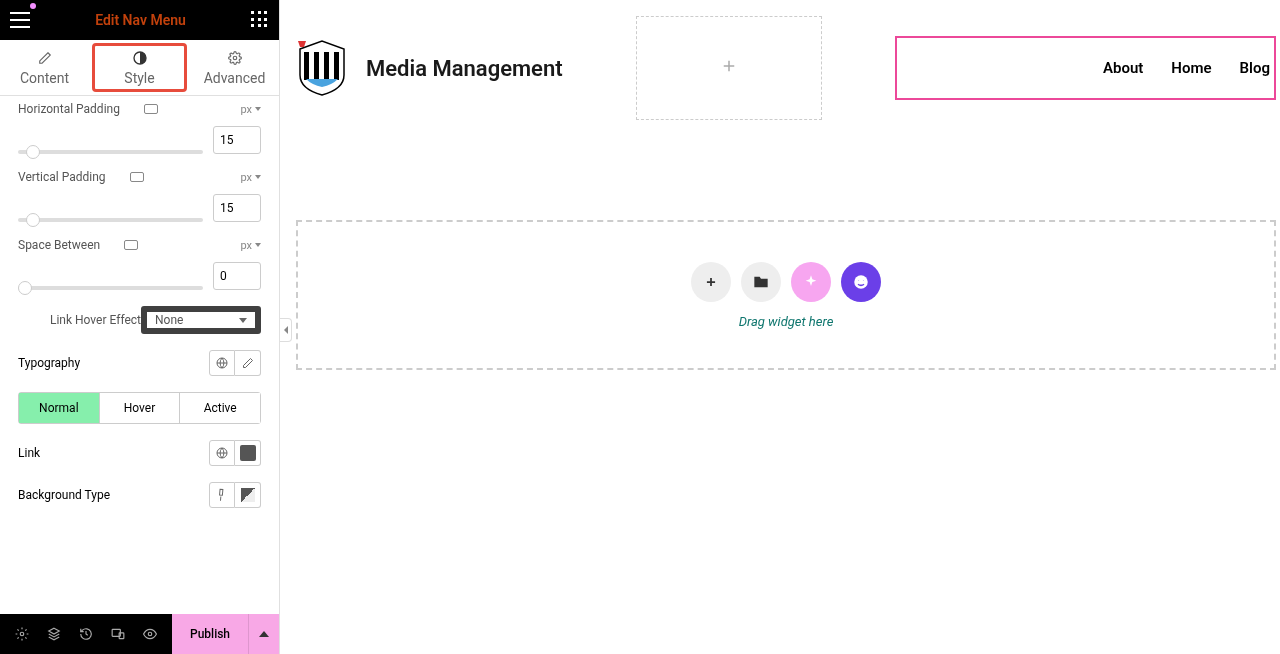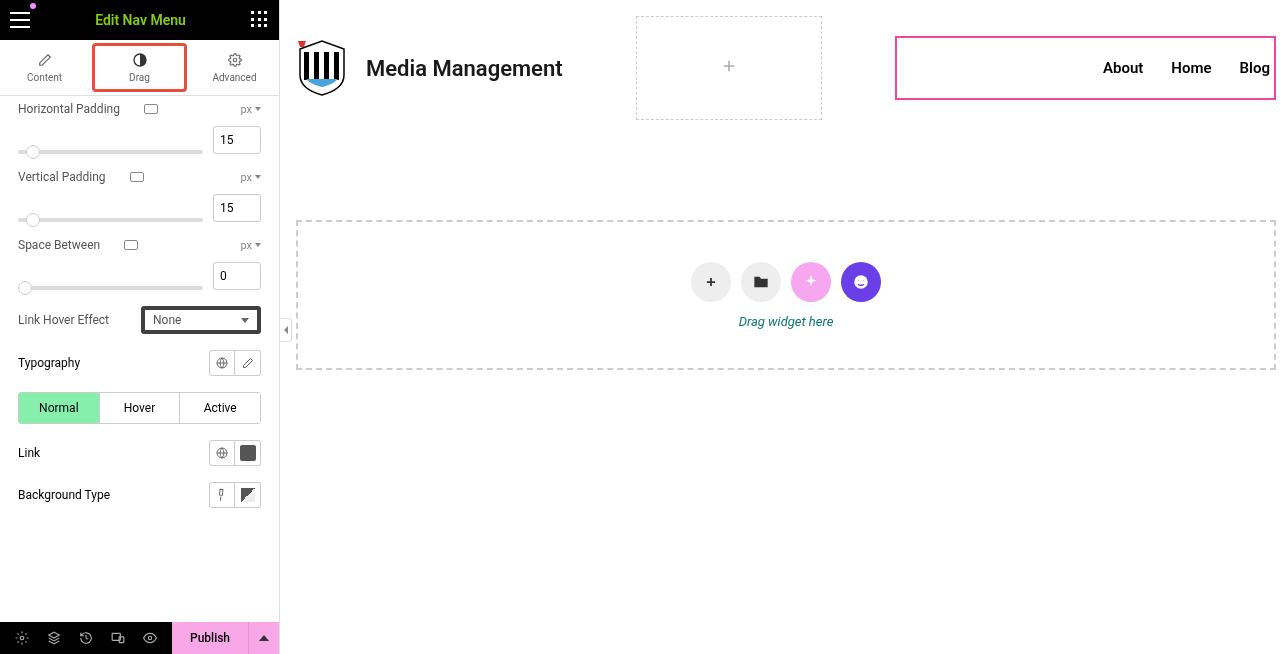--- a/index.html
+++ b/index.html
@@ -20,21 +20,21 @@
       width: 280px;
       height: 100%;
       background: #fff;
       border-right: 1px solid #e0e0e0;
       display: flex;
       flex-direction: column;
       position: relative;
     }
     .sidebar-header {
       background: #000;
-      color: #84cc16;
+      color: #c2410c;
       height: 40px;
       display: flex;
       align-items: center;
       justify-content: space-between;
       padding: 16px 10px;
       position: relative;
     }
     .sidebar-header .dot {
       position: absolute;
       top: 3px;
@@ -80,21 +80,21 @@
       display: flex;
       border-bottom: 1px solid #e0e0e0;
       height: 56px;
     }
     .tab {
       flex: 1;
       display: flex;
       flex-direction: column;
       align-items: center;
       justify-content: center;
-      font-size: 10px;
+      font-size: 14px;
       color: #666;
       cursor: pointer;
       gap: 4px;
     }
     .tab.active {
       border: 3px solid #e74c3c;
       border-radius: 4px;
       margin: 3px;
     }
     .tab-icon {
@@ -193,29 +193,29 @@
       height: 28px;
       border: 1px solid #ccc;
       border-radius: 3px;
       text-align: left;
       padding: 0 6px;
       font-size: 12px;
     }
     .select-row {
       display: flex;
       align-items: center;
-      justify-content: space-between;
+      justify-content: flex-end;
       margin-bottom: 16px;
       font-size: 12px;
       color: #555;
     }
     .select-box {
       width: 120px;
       height: 28px;
-      border: 4px solid #404040;
+      border: 6px solid #404040;
       border-radius: 3px;
       display: flex;
       align-items: center;
       justify-content: space-between;
       padding: 0 8px;
       font-size: 12px;
       cursor: pointer;
       background: #fff;
     }
     .select-box .sel-caret {
@@ -285,21 +285,21 @@
       font-size: 12px;
     }
     .grad-icon {
       width: 14px;
       height:14px;
       background: linear-gradient(135deg, #555 0%, #555 50%, #eee 50%, #eee 100%);
     }
     
     .bottom-bar {
       background: #000;
-      height: 32px;
+      height: 40px;
       display: flex;
       align-items: center;
       color: #aaa;
     }
     .bottom-icons {
       display: flex;
       gap: 16px;
       padding: 0 14px;
       flex: 1;
     }
@@ -486,21 +486,21 @@
       </div>
       <span>Content</span>
     </div>
     <div class="tab active">
       <div class="tab-icon">
         <svg width="16" height="16" viewBox="0 0 24 24">
             <circle cx="12" cy="12" r="9" fill="none" stroke="#333" stroke-width="2"></circle>
             <path d="M12 3 A9 9 0 0 1 12 21 Z" fill="#333"></path>
           </svg>
       </div>
-      <span>Drag</span>
+      <span>Style</span>
     </div>
     <div class="tab">
       <div class="tab-icon">
         <svg width="14" height="14" viewBox="0 0 24 24" fill="none" stroke="#666" stroke-width="2">
             <circle cx="12" cy="12" r="3"></circle>
             <path d="M19.4 15a1.7 1.7 0 0 0 .3 1.8l.1.1a2 2 0 1 1-2.8 2.8l-.1-.1a1.7 1.7 0 0 0-1.8-.3 1.7 1.7 0 0 0-1 1.5V21a2 2 0 1 1-4 0v-.1a1.7 1.7 0 0 0-1-1.5 1.7 1.7 0 0 0-1.8.3l-.1.1a2 2 0 1 1-2.8-2.8l.1-.1a1.7 1.7 0 0 0 .3-1.8 1.7 1.7 0 0 0-1.5-1H3a2 2 0 1 1 0-4h.1a1.7 1.7 0 0 0 1.5-1 1.7 1.7 0 0 0-.3-1.8l-.1-.1a2 2 0 1 1 2.8-2.8l.1.1a1.7 1.7 0 0 0 1.8.3H9a1.7 1.7 0 0 0 1-1.5V3a2 2 0 1 1 4 0v.1a1.7 1.7 0 0 0 1 1.5 1.7 1.7 0 0 0 1.8-.3l.1-.1a2 2 0 1 1 2.8 2.8l-.1.1a1.7 1.7 0 0 0-.3 1.8V9a1.7 1.7 0 0 0 1.5 1H21a2 2 0 1 1 0 4h-.1a1.7 1.7 0 0 0-1.5 1z"></path>
           </svg>
       </div>
       <span>Advanced</span>
     </div>

